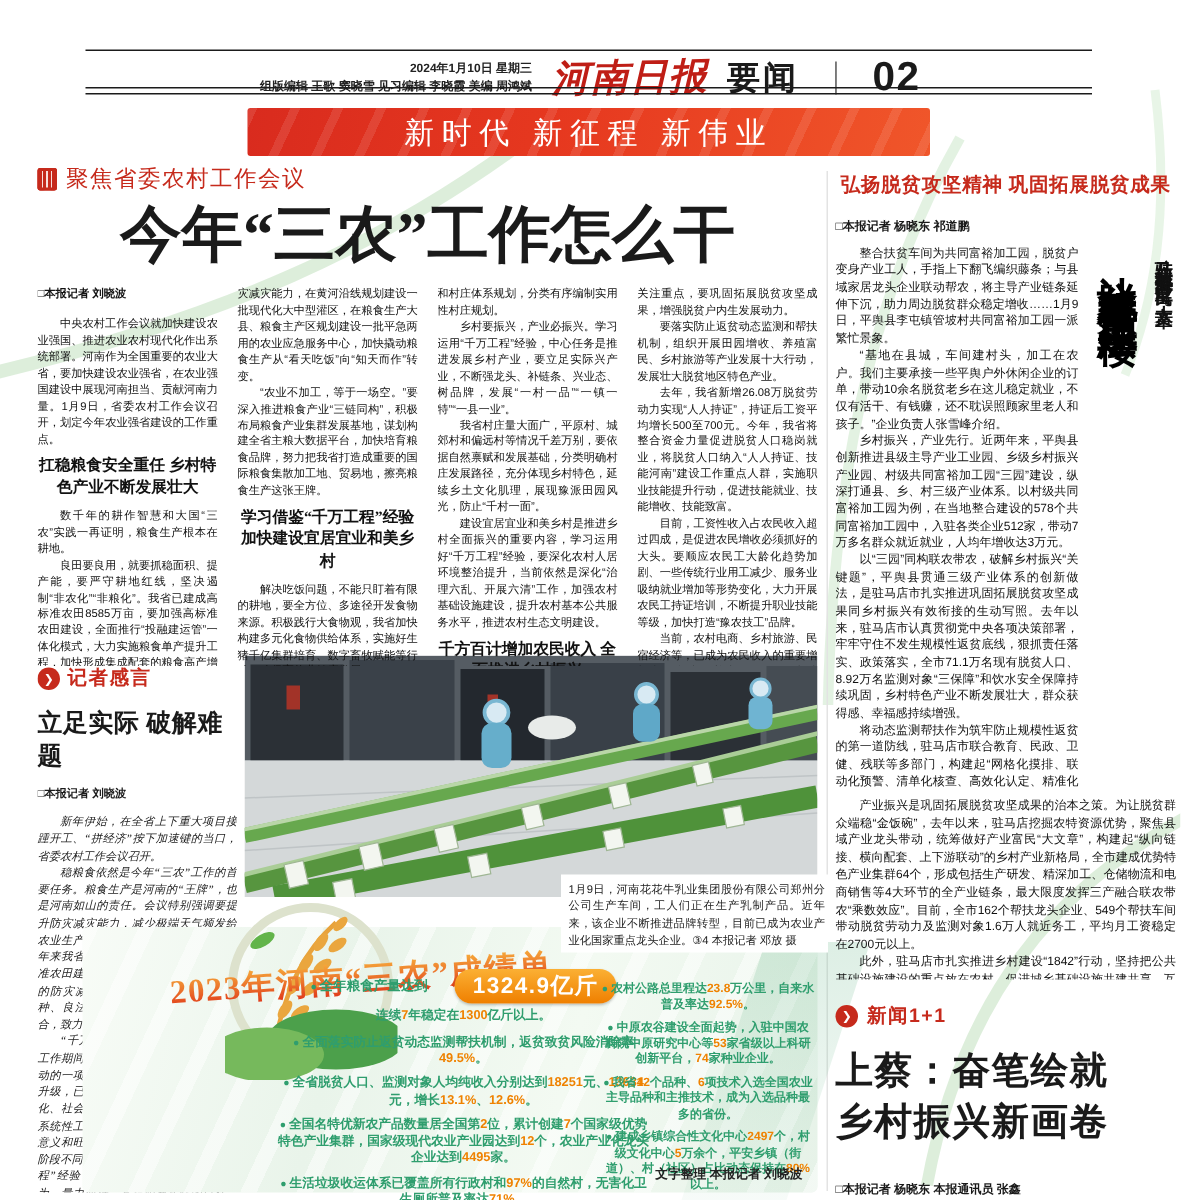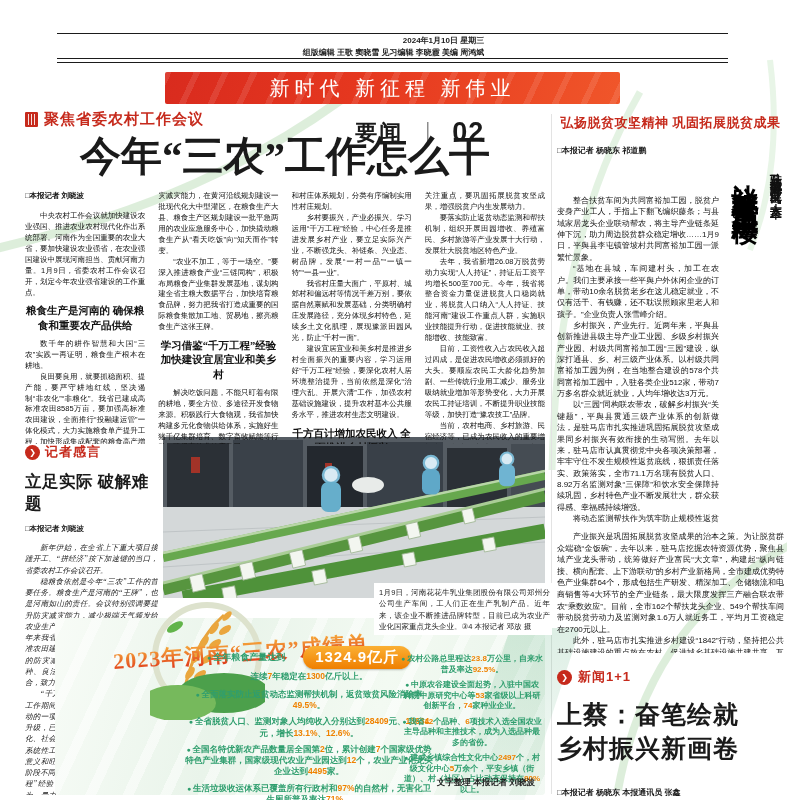--- a/index.html
+++ b/index.html
@@ -6,21 +6,21 @@
   .page{position:relative;width:787px;height:800px;background:#fff;overflow:hidden;
         font-family:"Liberation Sans","DejaVu Sans",sans-serif;color:#1a1a1a;}
   .serif{font-family:"Liberation Serif","DejaVu Serif",serif;}
 
   
   .decor{position:absolute;inset:0;z-index:0;pointer-events:none;}
 
   
   .top-rule{position:absolute;left:57px;right:59px;top:33px;border-top:1.5px solid #1b1b1b;z-index:2;}
   .header-cluster{position:absolute;top:35px;left:50%;transform:translateX(-50%);
-      display:flex;align-items:flex-end;gap:13px;z-index:2;white-space:nowrap;flex-direction:column;}
+      display:flex;align-items:center;gap:13px;z-index:2;white-space:nowrap;}
   .hdr-meta{text-align:right;font-size:8px;line-height:1.45;color:#222;font-weight:bold;}
   .masthead{font-size:25px;font-weight:bold;color:#bf1e16;font-family:"Liberation Serif",serif;
       font-style:italic;letter-spacing:1px;transform:rotate(-1deg);}
   .section-box{display:flex;align-items:center;gap:24px;}
   .section-name{font-size:22px;font-weight:bold;letter-spacing:2px;}
   .section-sep{width:1px;height:22px;background:#555;}
   .page-no{font-size:27px;font-weight:bold;letter-spacing:1px;}
   .dbl-rule{position:absolute;left:57px;right:59px;top:58px;height:3px;
       border-top:1.5px solid #1b1b1b;border-bottom:1px solid #1b1b1b;z-index:2;}
 
@@ -32,21 +32,21 @@
       background:repeating-linear-gradient(115deg,rgba(255,255,255,.10) 0 6px,transparent 6px 26px);}
   .banner-text{position:relative;color:#fff;font-size:20px;font-weight:normal;letter-spacing:5px;}
 
   
   .main-art{position:absolute;left:25px;top:110px;width:520px;z-index:2;}
   .kicker-row{display:flex;align-items:center;gap:6px;}
   .kicker-sq{width:13px;height:15px;background:#c62a1c;border-radius:2px;
       box-shadow:inset 3px 0 0 #c62a1c,inset -3px 0 0 #c62a1c,inset 0 0 0 20px #c62a1c;position:relative;}
   .kicker-sq:after{content:"";position:absolute;left:3px;top:2px;right:3px;bottom:2px;
       background:repeating-linear-gradient(90deg,rgba(255,255,255,.85) 0 1px,transparent 1px 3px);}
-  .kicker-text{font-size:15px;font-weight:bold;color:#c62a1c;letter-spacing:1px;text-align:center;}
+  .kicker-text{font-size:15px;font-weight:normal;color:#c62a1c;letter-spacing:1px;text-align:center;}
   .headline{margin-top:6px;text-align:center;font-size:41px;font-weight:bold;letter-spacing:0px;
       font-family:"Liberation Serif",serif;line-height:1.05;}
   .cols{display:flex;gap:13px;margin-top:13px;height:253px;overflow:hidden;}
   .col{flex:1;font-size:7.5px;line-height:1.46;text-align:justify;overflow:hidden;color:#111;}
   .blk{margin:0;}
   .blk.p{text-indent:2em;}
   .blk.pnf{text-indent:0;}
   .blk.byline{font-weight:bold;font-size:7.5px;margin-bottom:9px;}
   .blk.subhead{font-weight:bold;text-align:center;text-indent:0;font-size:10.5px;line-height:1.35;
       margin:6px 0;font-family:"Liberation Serif",serif;}
@@ -98,21 +98,21 @@
       box-shadow:0 1px 2px rgba(0,0,0,.25);}
   .fig1-post{font-size:8.5px;font-weight:bold;color:#2f9e6e;margin-bottom:6px;}
   .fig-credit{position:absolute;right:10px;bottom:6px;font-size:8.5px;font-weight:bold;color:#222;}
 
   
   .vrule{position:absolute;left:551px;top:114px;bottom:6px;width:1px;background:#e3e3e3;z-index:1;}
   .right-art{position:absolute;left:557px;top:114px;width:227px;height:686px;z-index:2;}
   .r-kicker{font-size:13px;font-weight:bold;color:#c62a1c;text-align:center;letter-spacing:0.5px;}
   .r-byline{font-size:8px;font-weight:bold;margin-top:13px;}
   .r-top{display:flex;gap:6px;margin-top:7px;height:362px;overflow:hidden;}
-  .r-col{flex:1;font-size:8px;line-height:1.42;text-align:justify;overflow:hidden;color:#111;margin-top:32px;}
+  .r-col{flex:1;font-size:8px;line-height:1.42;text-align:justify;overflow:hidden;color:#111;}
   .r-col .blk{text-indent:2em;}
   .vhead{writing-mode:vertical-rl;font-size:27px;font-weight:bold;letter-spacing:3px;
       font-family:"Liberation Serif",serif;line-height:1.25;flex:0 0 36px;color:#000;}
   .vsub{writing-mode:vertical-rl;font-size:12px;font-weight:bold;letter-spacing:2px;
       flex:0 0 17px;color:#111;}
   .r-wide{margin-top:6px;height:122px;overflow:hidden;font-size:8px;line-height:1.45;
       text-align:justify;color:#111;}
   .r-wide .blk{text-indent:2em;}
   .r-news11{display:flex;align-items:center;gap:6px;margin-top:15px;}
   .r-headline2{font-size:25px;font-weight:bold;margin-top:12px;line-height:1.35;letter-spacing:1px;
@@ -153,21 +153,21 @@
   <div class="main-art">
     <div class="kicker-row">
       <span class="kicker-sq"></span>
       <span class="kicker-text">聚焦省委农村工作会议</span>
     </div>
     <div class="headline">今年“三农”工作怎么干</div>
     <div class="cols">
       <div class="col">
           <p class="blk byline">□本报记者 刘晓波</p>
           <p class="blk p">中央农村工作会议就加快建设农业强国、推进农业农村现代化作出系统部署。河南作为全国重要的农业大省，要加快建设农业强省，在农业强国建设中展现河南担当、贡献河南力量。1月9日，省委农村工作会议召开，划定今年农业强省建设的工作重点。</p>
-          <p class="blk subhead">粮食生产是河南的 确保粮食和重要农产品供给</p>
+          <p class="blk subhead">扛稳粮食安全重任 乡村特色产业不断发展壮大</p>
           <p class="blk p">数千年的耕作智慧和大国“三农”实践一再证明，粮食生产根本在耕地。</p>
           <p class="blk p">良田要良用，就要抓稳面积、提产能，要严守耕地红线，坚决遏制“非农化”“非粮化”。我省已建成高标准农田8585万亩，要加强高标准农田建设，全面推行“投融建运管”一体化模式，大力实施粮食单产提升工程，加快形成集成配套的粮食高产增收方案，推动良田、良种、良法、良机、良制融合发展，打造一批“吨粮田”。</p>
         </div>
       <div class="col">
           <p class="blk pnf">灾减灾能力，在黄河沿线规划建设一批现代化大中型灌区，在粮食生产大县、粮食主产区规划建设一批平急两用的农业应急服务中心，加快撬动粮食生产从“看天吃饭”向“知天而作”转变。</p>
           <p class="blk p">“农业不加工，等于一场空。”要深入推进粮食产业“三链同构”，积极布局粮食产业集群发展基地，谋划构建全省主粮大数据平台，加快培育粮食品牌，努力把我省打造成重要的国际粮食集散加工地、贸易地，擦亮粮食生产这张王牌。</p>
           <p class="blk subhead">学习借鉴“千万工程”经验 加快建设宜居宜业和美乡村</p>
           <p class="blk p">解决吃饭问题，不能只盯着有限的耕地，要全方位、多途径开发食物来源。积极践行大食物观，我省加快构建多元化食物供给体系，实施好生猪千亿集群培育、数字畜牧赋能等行动，确保畜牧业健康发展。</p>
         </div>
       <div class="col">
@@ -275,21 +275,21 @@
     </svg>
     <div class="fig-title serif">2023年河南“三农”成绩单</div>
     <div class="fig-left">
       <div class="fig1-row">
         <span class="fig1-pre">全年粮食产量达到</span>
         <span class="fig-capsule">1324.9亿斤</span>
       </div>
       <div class="fig1-post autonum">连续<span class="num">7</span>年稳定在<span class="num">1300</span>亿斤以上。</div>
       <div>
           <div class="fig-item autonum">全面落实防止返贫动态监测帮扶机制，返贫致贫风险消除率<span class="num">49.5%</span>。</div>
-          <div class="fig-item autonum">全省脱贫人口、监测对象人均纯收入分别达到<span class="num">28409</span>元、<span class="num">13634</span>元，增长<span class="num">13.1%</span>、<span class="num">12.6%</span>。</div>
+          <div class="fig-item autonum">全省脱贫人口、监测对象人均纯收入分别达到<span class="num">18251</span>元、<span class="num">13634</span>元，增长<span class="num">13.1%</span>、<span class="num">12.6%</span>。</div>
           <div class="fig-item autonum">全国名特优新农产品数量居全国第<span class="num">2</span>位，累计创建<span class="num">7</span>个国家级优势特色产业集群，国家级现代农业产业园达到<span class="num">12</span>个，农业产业化龙头企业达到<span class="num">4495</span>家。</div>
           <div class="fig-item autonum">生活垃圾收运体系已覆盖所有行政村和<span class="num">97%</span>的自然村，无害化卫生厕所普及率达<span class="num">71%</span>。</div>
         </div>
     </div>
     <div class="fig-right">
         <div class="fig-item autonum">农村公路总里程达<span class="num">23.8</span>万公里，自来水普及率达<span class="num">92.5%</span>。</div>
         <div class="fig-item autonum">中原农谷建设全面起势，入驻中国农科院中原研究中心等<span class="num">53</span>家省级以上科研创新平台，<span class="num">74</span>家种业企业。</div>
         <div class="fig-item autonum">我省<span class="num">12</span>个品种、<span class="num">6</span>项技术入选全国农业主导品种和主推技术，成为入选品种最多的省份。</div>
         <div class="fig-item autonum">建成乡镇综合性文化中心<span class="num">2497</span>个，村级文化中心<span class="num">5</span>万余个，平安乡镇（街道）、村（社区）占比动态保持在<span class="num">80%</span>以上。</div>
       </div>

